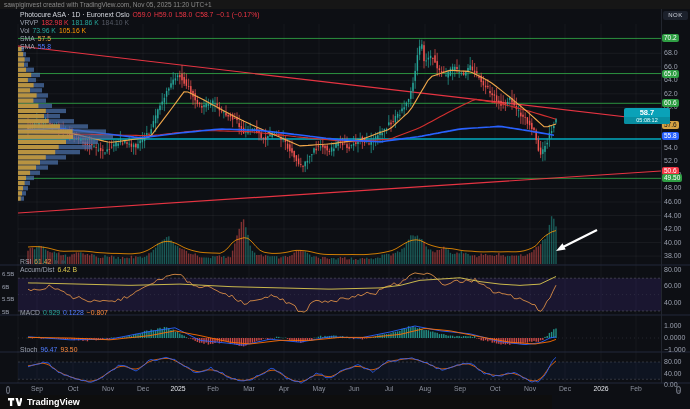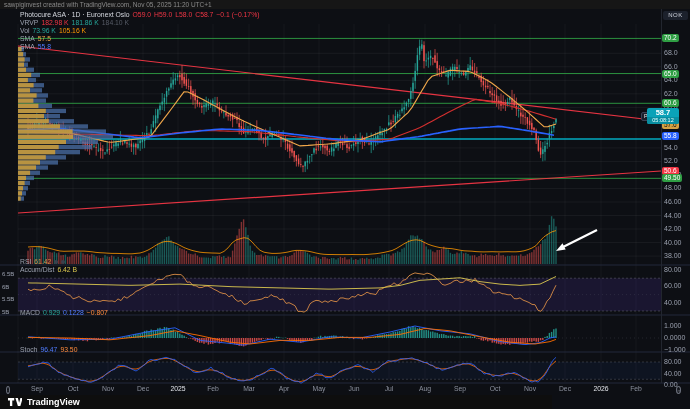--- a/index.html
+++ b/index.html
@@ -7,21 +7,21 @@
        font-family:"Liberation Sans",sans-serif;-webkit-font-smoothing:antialiased;}
   .topbar{position:absolute;left:0;top:0;width:690px;height:9px;background:#161616;
           color:#8a8a8a;font-size:6.5px;line-height:9px;padding-left:4px;box-sizing:border-box;white-space:nowrap;}
   .chart-wrap{position:absolute;left:0;top:9px;width:690px;height:386px;background:#0d0f14;}
   svg.layer{position:absolute;left:0;top:0;}
   .axis-sep{position:absolute;left:661px;top:0;width:1px;height:374px;background:#22262f;}
   .lbl{position:absolute;color:#9aa0ae;font-size:7px;line-height:8px;white-space:nowrap;}
   .lbl.right{width:28px;text-align:left;left:664px;}
   .badge{position:absolute;left:662px;font-size:6.5px;line-height:8px;padding:0 2px;border-radius:2px;
          color:#fff;white-space:nowrap;}
-  .pricebox{position:absolute;left:647px;width:32px;text-align:center;border-radius:2px;overflow:hidden;}
+  .pricebox{position:absolute;left:624px;width:46px;text-align:center;border-radius:2px;overflow:hidden;}
   .pricebox .p{font-size:7.5px;line-height:9px;font-weight:bold;color:#fff;}
   .pricebox .cd{font-size:5.5px;line-height:7px;color:#eaffff;}
   .symtag{position:absolute;background:#1b1f2a;border:1px solid #3a4154;border-radius:2px;
           color:#e8e8e8;font-size:5.5px;line-height:7px;padding:0 2px;}
   .nok-btn{position:absolute;left:663px;top:2px;width:25px;height:9px;background:#1c212c;border-radius:2px;
            color:#cfd3dc;font-size:6px;line-height:9px;text-align:center;letter-spacing:.5px;}
   .legend{position:absolute;white-space:nowrap;font-size:6.8px;line-height:8px;}
   .legend span{margin-right:3px;}
   .ldot{display:inline-block;width:4px;height:4px;border-radius:50%;background:#3c414d;margin-right:2px;vertical-align:middle;}
   .months{position:absolute;top:374px;left:0;width:661px;height:12px;}

